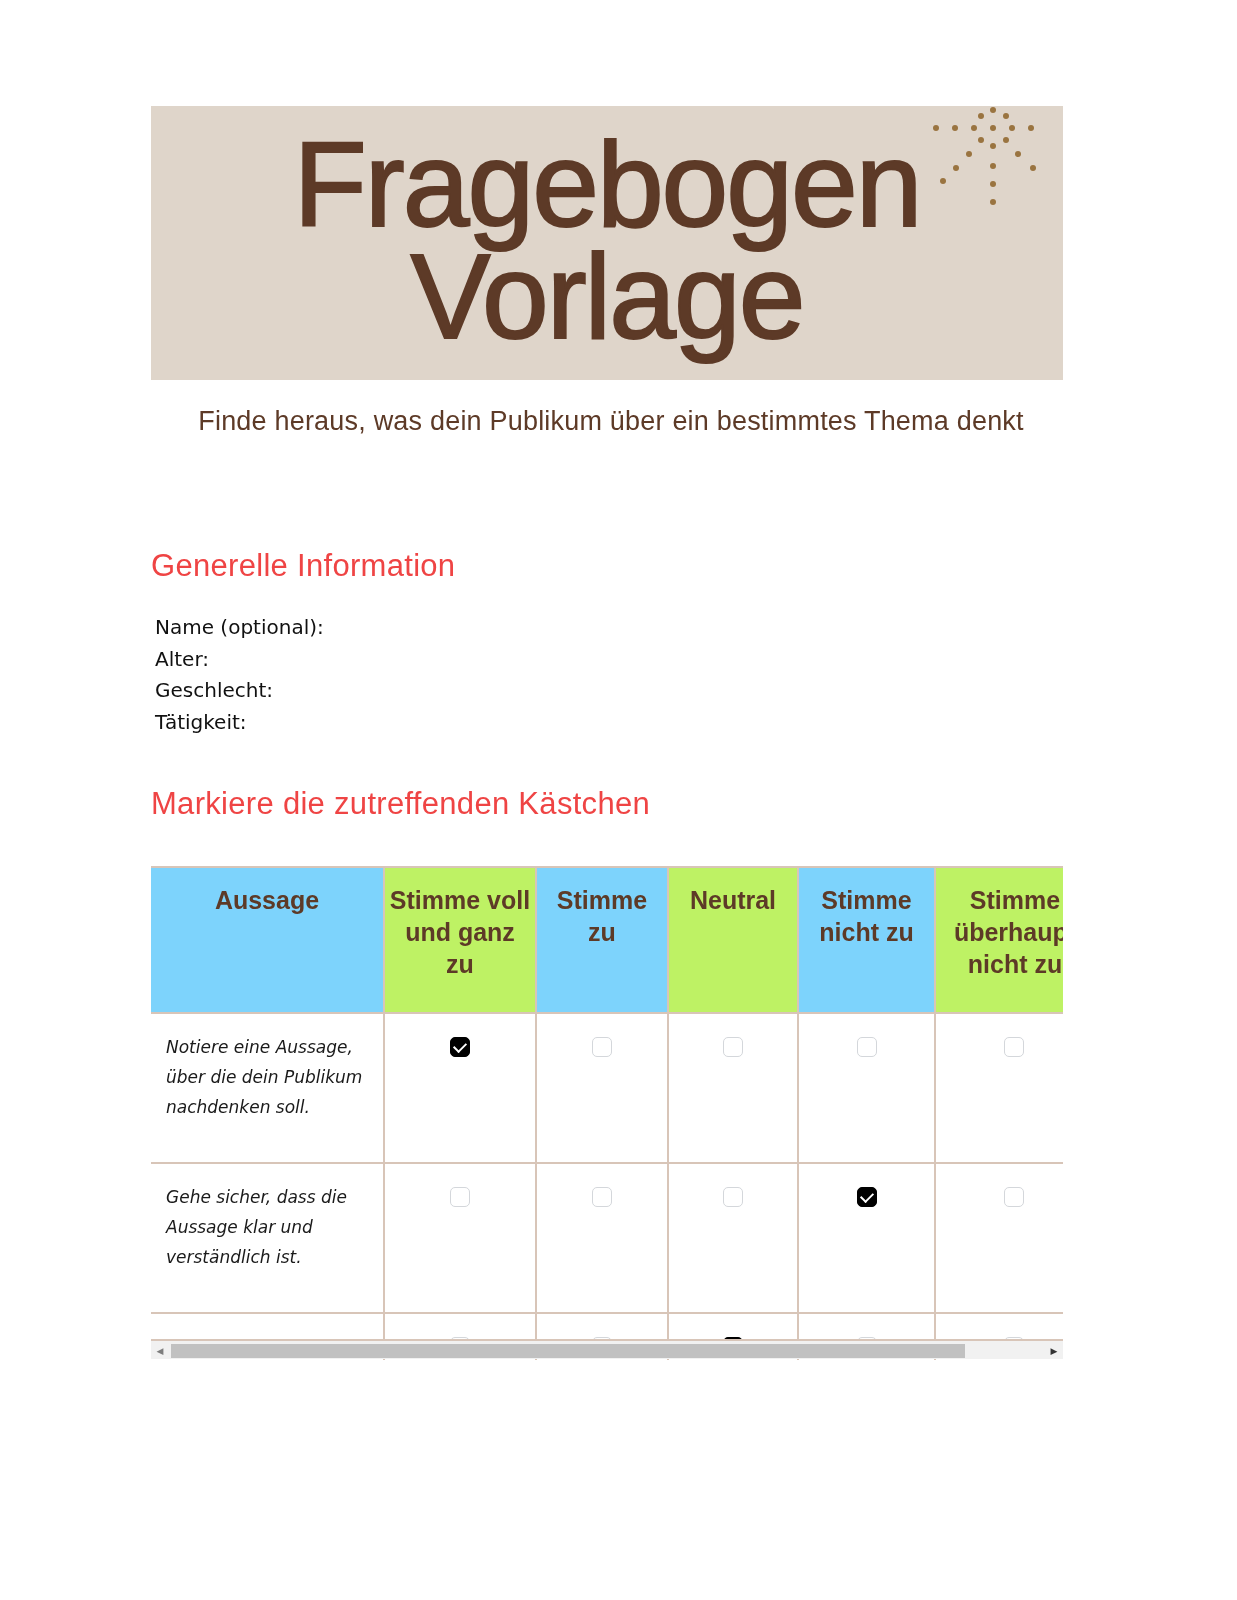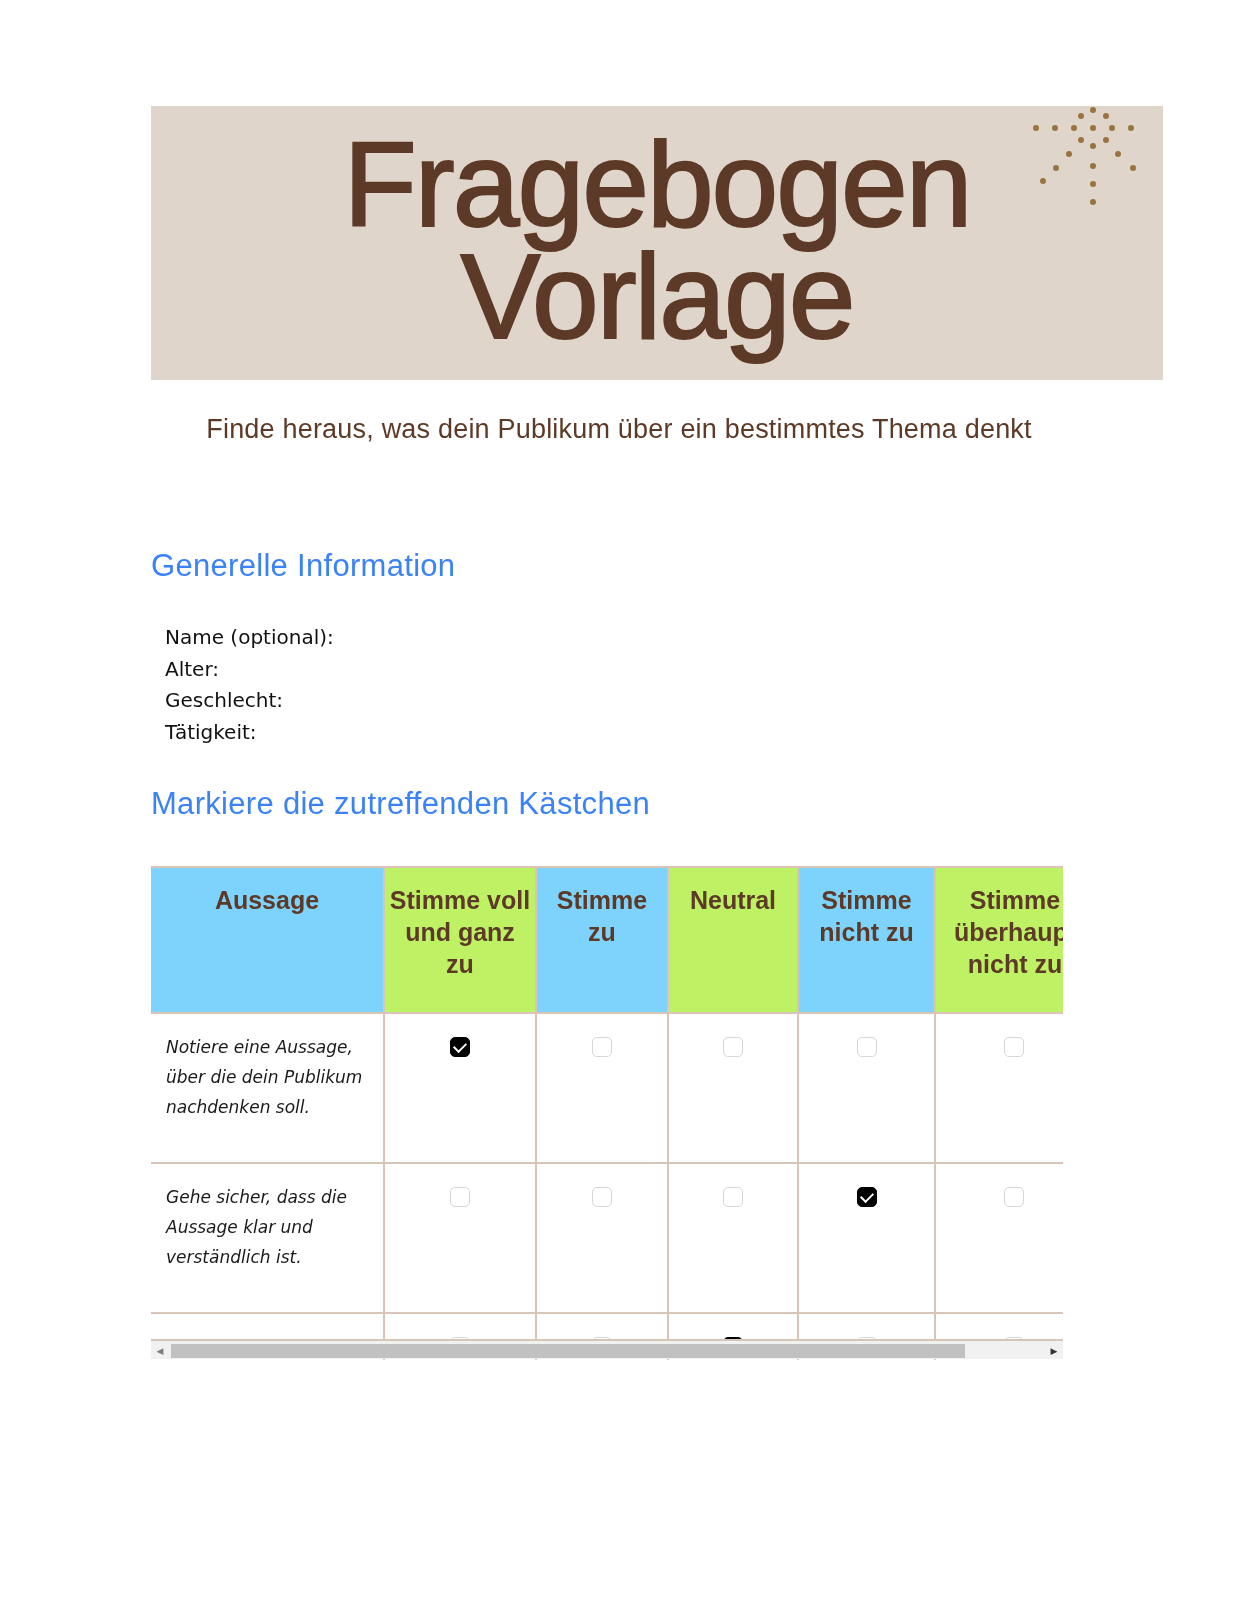--- a/index.html
+++ b/index.html
@@ -1,45 +1,45 @@
 <!DOCTYPE html>
 <html><head>
 <meta charset="utf-8">
 <style>
   html, body { margin: 0; padding: 0; background: #ffffff; }
   body { width: 1237px; height: 1600px; position: relative; overflow: hidden; font-family: "Liberation Sans", sans-serif; }
 
   .banner {
-    position: absolute; left: 151px; top: 106px; width: 1012px; height: 274px;
+    position: absolute; left: 151px; top: 106px; width: 912px; height: 274px;
     background: #dfd5ca; overflow: hidden;
   }
   .banner-title {
     position: absolute; left: 0; right: 0; top: 22px; margin: 0;
     text-align: center; color: #5d3a27;
     font-family: "Liberation Sans", sans-serif; font-weight: 400;
     font-size: 120px; line-height: 112px; letter-spacing: -2px;
     -webkit-text-stroke: 2px #5d3a27;
   }
   .dots { position: absolute; right: 0; top: 0; width: 130px; height: 110px; }
 
   .subtitle {
-    position: absolute; left: 175px; width: 864px; top: 400px; margin: 12px;
+    position: absolute; left: 175px; width: 864px; top: 400px; margin: 4px;
     text-align: center; color: #5d3a27; font-size: 27px; line-height: 35px;
     font-family: "Liberation Sans", sans-serif; letter-spacing: 0.2px;
   }
 
   .section-heading {
-    position: absolute; left: 151px; margin: 0; color: #3b82f6;
+    position: absolute; left: 151px; margin: 0; color: #ef4444;
     font-family: "Liberation Sans", sans-serif; font-weight: 400;
     font-size: 31px; letter-spacing: 0.3px;
   }
   .h-general { top: 548px; }
   .h-mark { top: 786px; }
 
-  .info-list { position: absolute; left: 151px; top: 608px; margin: 14px; padding: 0; list-style: none; }
+  .info-list { position: absolute; left: 151px; top: 608px; margin: 4px; padding: 0; list-style: none; }
   .info-list li { font-family: "DejaVu Sans", sans-serif; font-size: 20px; line-height: 31.5px; color: #111; }
 
   .table-wrap {
     position: absolute; left: 151px; top: 866px; width: 912px; height: 494px; overflow: hidden;
   }
   table { border-collapse: collapse; table-layout: fixed; width: 1000px; position: absolute; left: 0; top: 0; }
   th, td { border: 2px solid #d8c5b8; }
   th {
     height: 128px; vertical-align: top; padding: 16px 4px 0 4px;
     font-family: "Liberation Sans", sans-serif; font-weight: 700; font-size: 25px; line-height: 32px;

